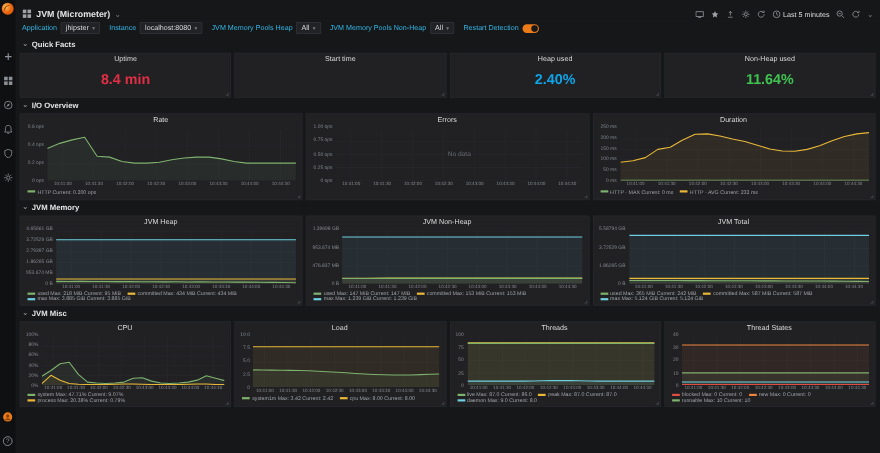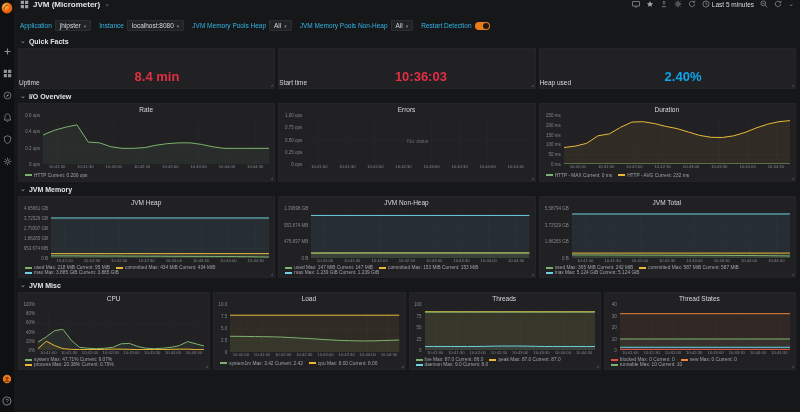--- a/index.html
+++ b/index.html
@@ -10,21 +10,21 @@
   
   #sidenav { width:14px; background:#0f1012; display:flex; flex-direction:column; align-items:center; flex-shrink:0; }
   #sidenav .logo { width:12px; height:12px; margin:2px 0 26px 0; }
   .sbtn { width:14px; height:22px; display:flex; align-items:center; justify-content:center; cursor:pointer; }
   .sbtn svg { width:9px; height:9px; color:#8e9197; }
   #side-bottom { margin-top:auto; display:flex; flex-direction:column; align-items:center; }
   #side-bottom .sbtn svg { width:10px; height:10px; }
 
   
   #main { flex:1; display:flex; flex-direction:column; min-width:0; }
-  .topbar { height:17px; display:flex; align-items:flex-start; padding:0 6px; gap:4px; background:#161719; flex-shrink:0; }
+  .topbar { height:17px; display:flex; align-items:flex-end; padding:0 6px; gap:4px; background:#161719; flex-shrink:0; }
   .topbar .dash-icon { width:9px; height:9px; color:#9fa3a8; }
   .tb-title { font-size:8px; font-weight:bold; color:#e3e4e6; white-space:nowrap; }
   .tb-caret { color:#7b7f85; font-size:7px; }
   .tb-right { margin-left:auto; display:flex; align-items:center; gap:6px; }
   .tb-right svg.ic { width:8px; height:8px; color:#9fa3a8; cursor:pointer; }
   .timepick { display:flex; align-items:center; gap:2px; font-size:6.5px; color:#d8d9da; cursor:pointer; }
   .timepick svg { width:8px; height:8px; color:#9fa3a8; }
 
   .submenu { height:17px; display:flex; align-items:center; gap:8px; padding:0 6px; flex-shrink:0; }
   .fgroup { display:flex; align-items:center; gap:3px; }
@@ -49,21 +49,21 @@
 
   
   #ack { height:33px; padding:0 6px; }
   #ack .ptitle { height:8px; line-height:8px; font-size:5.5px; }
   #ack h1 { font-size:12px; font-weight:normal; color:#eceeef; margin:1px 0 2px 2px; }
   #ack p { font-size:5.5px; color:#9fa3a8; margin-left:2px; }
   #ack a { color:#33b5e5; text-decoration:none; cursor:pointer; }
 
   
   .stats-row { display:flex; gap:3px; height:41px; }
-  .stat { flex:1; display:flex; flex-direction:row;align-items:flex-end; }
+  .stat { flex:1; display:flex; flex-direction:column; }
   .stat-value { flex:1; display:flex; align-items:center; justify-content:center;
     font-size:13px; font-weight:bold; padding-bottom:4px; }
 
   
   .charts-row { display:flex; gap:3px; }
   .charts-row.h79 { height:79px; } .charts-row.h82 { height:82px; } .charts-row.h78 { height:78px; }
   .chart { flex:1; display:flex; flex-direction:column; padding:1px 3px 2px 2px; min-width:0; }
   .plot { flex:1; position:relative; min-height:0; }
   .ylab { position:absolute; left:0; top:0; bottom:0; }
   .ylab span { position:absolute; right:3px; transform:translateY(-50%); font-size:4.5px; color:#83868c; white-space:nowrap; }
@@ -287,25 +287,28 @@
         <span class="chev">⌄</span>
         <span class="rtitle">Quick Facts</span>
       </div>
       <div class="stats-row" id="stats">
           <div class="panel stat">
             <div class="ptitle">Uptime</div>
             <div class="stat-value" style="color: rgb(224, 47, 68);">8.4 min</div>
           </div>
           <div class="panel stat">
             <div class="ptitle">Start time</div>
-            <div class="stat-value" style="color: rgb(224, 47, 68);">10:36:03</div>
           </div>
           <div class="panel stat">
             <div class="ptitle">Heap used</div>
             <div class="stat-value" style="color: #0ea5e9;">2.40%</div>
+          </div>
+          <div class="panel stat">
+            <div class="ptitle">Non-Heap used</div>
+            <div class="stat-value" style="color: rgb(63, 195, 80);">11.64%</div>
           </div>
         </div>
 
       <div class="row-head">
         <span class="chev">⌄</span>
         <span class="rtitle">I/O Overview</span>
       </div>
       <div class="charts-row h79">
           <div class="panel chart">
             <div class="ptitle">Rate</div>

